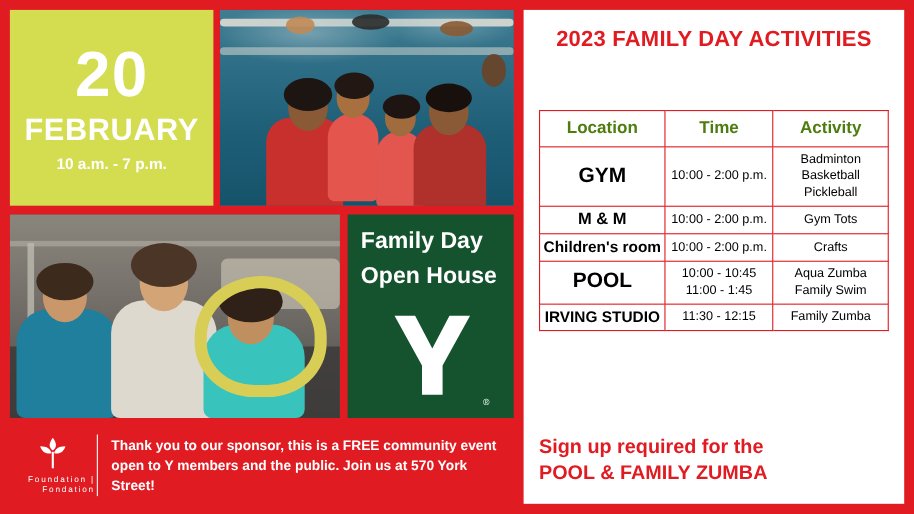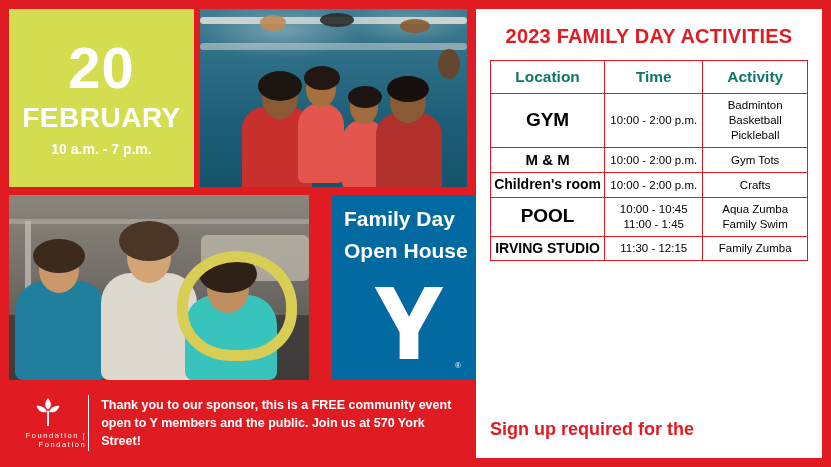--- a/index.html
+++ b/index.html
@@ -92,24 +92,23 @@
     position:absolute; background:#bdbab0; opacity:0.8;
   }
   .fam-blob { position:absolute; border-radius:50%; }
   .fam-body { position:absolute; border-radius:30px 30px 8px 8px; }
 
   
   .y-panel {
     position: absolute;
     left: 316px; top: 195px;
     width: 151px; height: 185px;
-    background: #0369a1;
+    background: #14532d;
     color:#ffffff;
     padding: 12px 10px 0 12px;
-    margin-left: 16px;
   }
   .y-title1 {
     font-size: 21px; font-weight: bold; line-height: 1.15;
   }
   .y-title2 {
     font-size: 21px; font-weight: bold; line-height: 1.15; margin-top: 8px;
   }
   .y-logo {
     position:absolute; left: 38px; top: 88px; width: 78px; height: 80px;
   }
@@ -140,21 +139,21 @@
     color:#ffffff; font-size: 12.5px; font-weight: bold; line-height: 1.45;
   }
 
   
   .panel {
     position:absolute;
     left: 476px; top: 9px;
     width: 346px; height: 449px;
     background:#ffffff;
     padding: 16px 14px 12px 14px;
-    display:flex; flex-direction:column;
+    display:flex; flex-direction:column;gap:40px;
   }
   .panel-title {
     text-align:center;
     color:#e01b22;
     font-size: 20px;
     font-weight: bold;
     letter-spacing: .2px;
     margin-bottom: 12px;
   }
   table.activities {
@@ -162,21 +161,21 @@
     border-collapse: collapse;
     table-layout: fixed;
   }
   table.activities th, table.activities td {
     border: 1.5px solid #e01b22;
     text-align:center;
     vertical-align: middle;
     padding: 4px 2px;
   }
   table.activities th {
-    color:#0f766e;
+    color:#4d7c0f;
     font-size: 15.5px;
     font-weight: bold;
     padding: 7px 2px;
   }
   col.c-loc { width: 36%; }
   col.c-time { width: 31%; }
   col.c-act { width: 33%; }
   td.loc {
     color:#000;
     font-weight: bold;
@@ -329,15 +328,16 @@
           <tr>
             <td class="loc small">IRVING STUDIO</td>
             <td class="time">11:30 - 12:15</td>
             <td class="act">Family Zumba</td>
           </tr>
         </tbody>
     </table>
 
     <div class="panel-footer">
       <div>Sign up required for the</div>
+      <div>POOL &amp; FAMILY ZUMBA</div>
     </div>
   </div>
 </div>
 
 </body></html>

